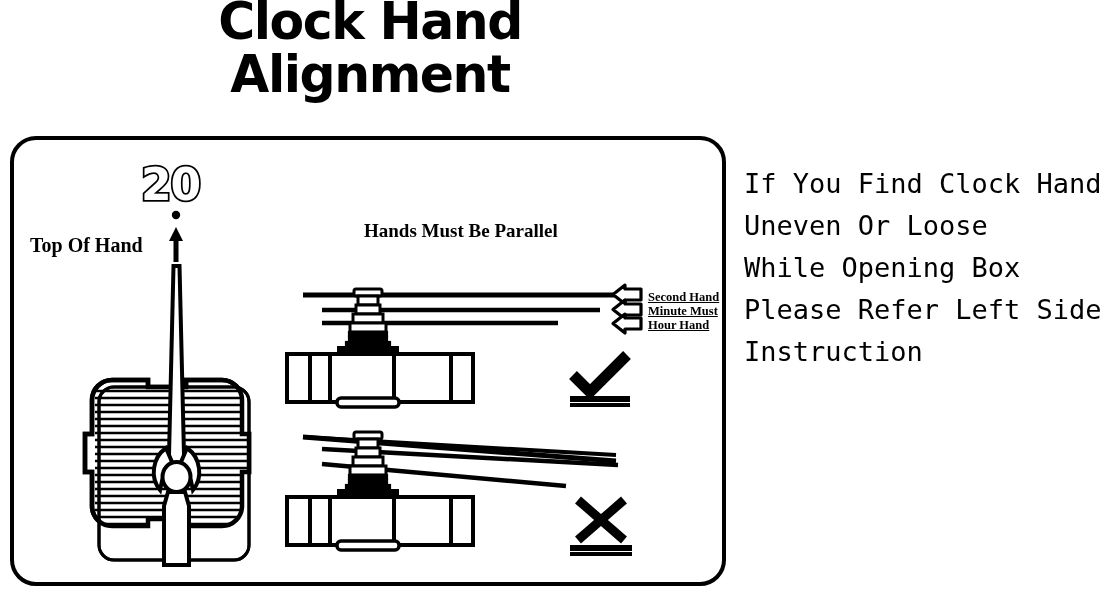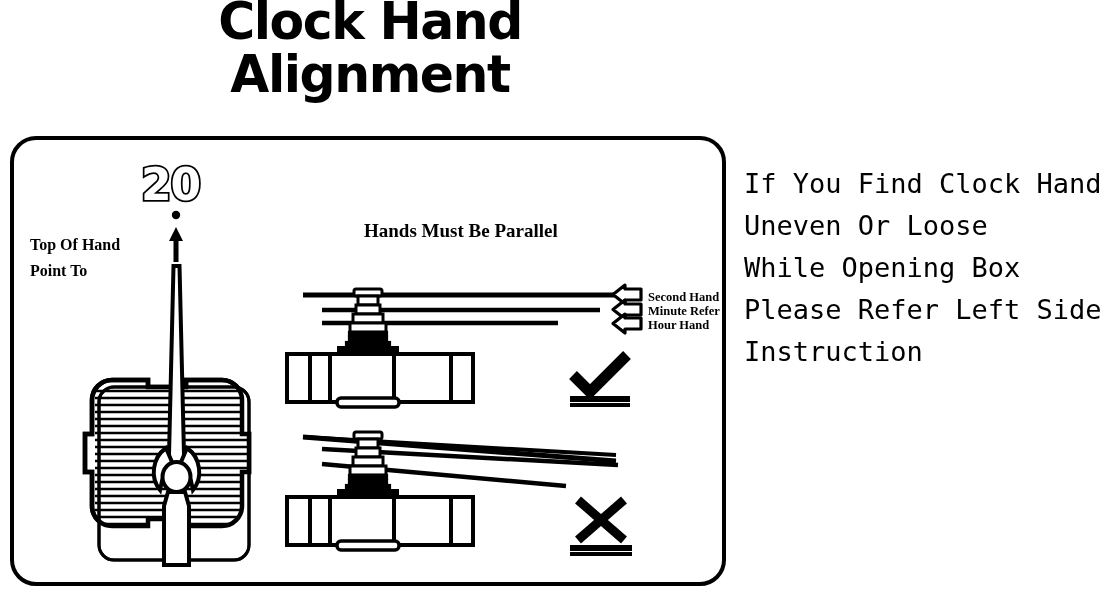--- a/index.html
+++ b/index.html
@@ -67,21 +67,21 @@
   }
   #right-instructions div { height: 42px; }
 
   
   #left-label {
     position: absolute;
     left: 30px;
     top: 232px;
     font-family: "Liberation Serif", "DejaVu Serif", serif;
     font-weight: 700;
-    font-size: 16px;
+    font-size: 20px;
     line-height: 26px;
     color: #000;
     white-space: nowrap;
   }
 
   
   #parallel-heading {
     position: absolute;
     left: 364px;
     top: 220px;
@@ -96,20 +96,21 @@
   
   .hand-label {
     position: absolute;
     font-family: "Liberation Serif", "DejaVu Serif", serif;
     font-weight: 700;
     font-size: 12.5px;
     line-height: 13px;
     color: #000;
     white-space: nowrap;
     left: 648px;
+    text-decoration: underline;
   }
   #label-second { top: 291px; }
   #label-minute { top: 305px; }
   #label-hour   { top: 319px; }
 
   
   #twelve-marker {
     position: absolute;
     left: 141px;
     top: 163px;
@@ -138,29 +139,28 @@
 
 <div id="title-block">
   <span class="title-line">Clock Hand</span>
   <span class="title-line second">Alignment</span>
 </div>
 
 <div id="panel"></div>
 
 <div id="left-label">
   <div>Top Of Hand</div>
-  <div>Point To</div>
 </div>
 
 <div id="twelve-marker">20</div>
 
 <div id="parallel-heading">Hands Must Be Parallel</div>
 
 <div class="hand-label" id="label-second">Second Hand</div>
-<div class="hand-label" id="label-minute">Minute Refer</div>
+<div class="hand-label" id="label-minute">Minute Must</div>
 <div class="hand-label" id="label-hour">Hour Hand</div>
 
 <svg class="overlay" viewBox="0 0 1114 605" xmlns="http://www.w3.org/2000/svg">
 
   <g>
     <circle cx="176" cy="215" r="4.2" fill="#000"></circle>
     <path d="M176 227 L169 241 L173.5 241 L173.5 262 L178.5 262 L178.5 241 L183 241 Z" fill="#000"></path>
   </g>
 
   <g>

